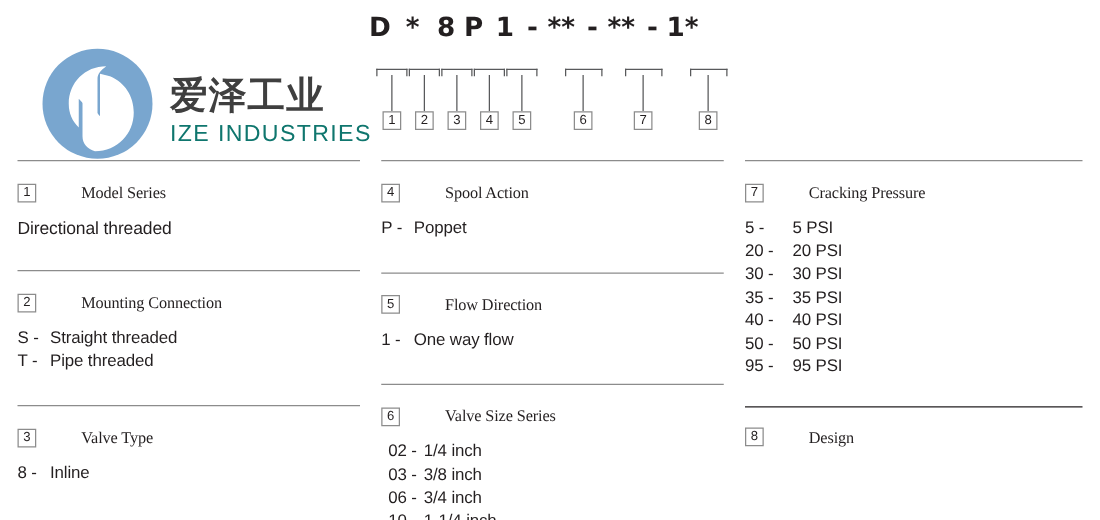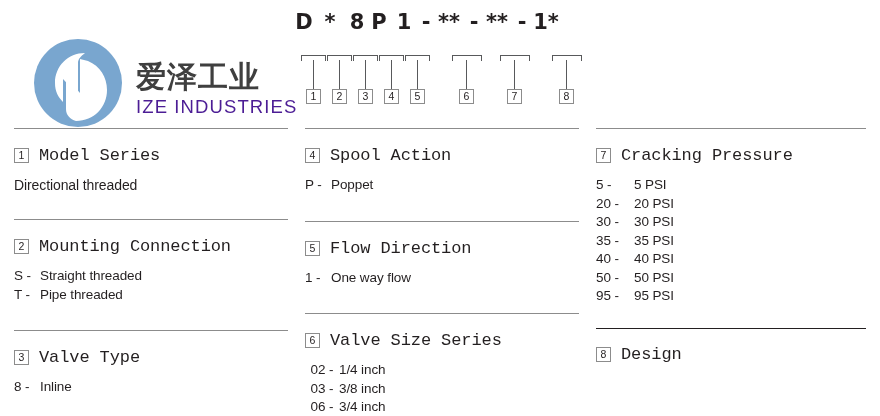--- a/index.html
+++ b/index.html
@@ -39,21 +39,21 @@
     letter-spacing: 1px;
     color: #3f3f3f;
     line-height: 36px;
     white-space: nowrap;
   }
   #brand-en {
     font-family: "Liberation Sans", sans-serif;
     font-size: 18.5px;
     font-weight: 400;
     letter-spacing: 1.1px;
-    color: #4c1d95;
+    color: #0f766e;
     line-height: 24px;
     white-space: nowrap;
   }
 
   
   #code-row {
     position: absolute;
     left: 295px; top: 9px;
     height: 30px;
   }
@@ -135,24 +135,25 @@
     min-width: 15px;
     border: 1px solid #8c8c8c;
     box-sizing: border-box;
     font-size: 10.5px;
     line-height: 13px;
     text-align: center;
     color: #231f20;
     margin-right: 10px;
   }
   .sec-title {
-    font-size: 17px;
-    color: #231f20;
-    font-family: Liberation Mono, monospace;
+    font-size: 13px;
+    color: #231f20;
+    font-family: Liberation Serif, serif;
     letter-spacing: -0.1px;
+    margin-left: 26px;
   }
   .plain-line {
     font-size: 14px;
     color: #231f20;
     white-space: nowrap;
     letter-spacing: -0.1px;
   }
   .opt-list { }
   .opt-row {
     display: flex;

